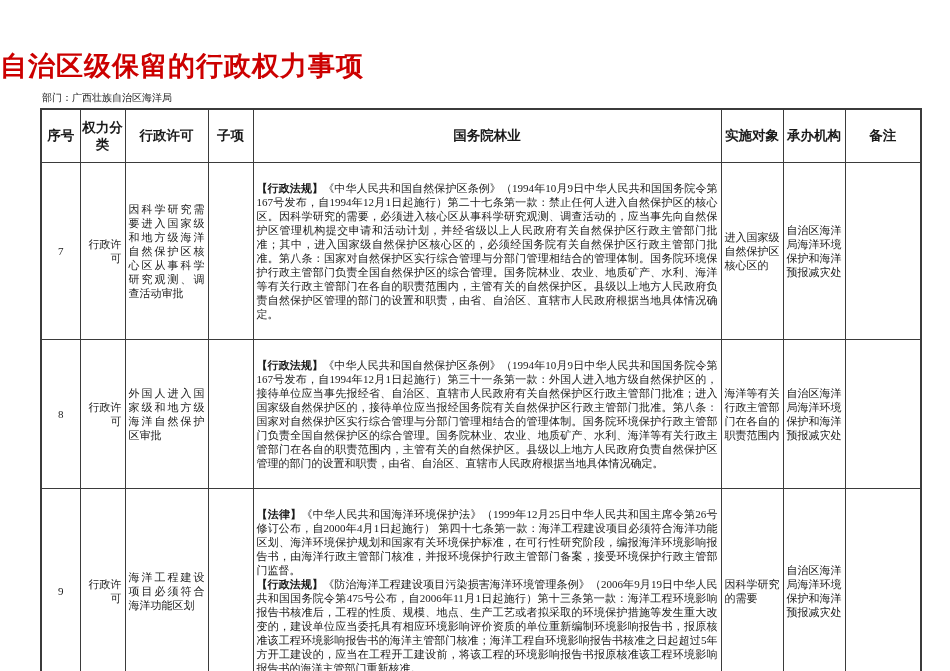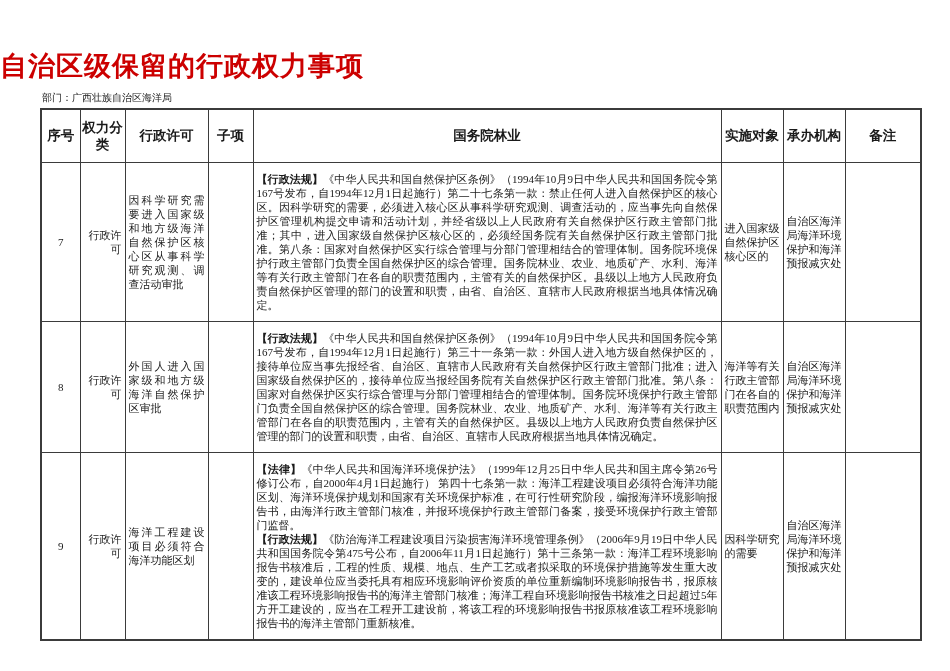--- a/index.html
+++ b/index.html
@@ -22,21 +22,21 @@
   }
   table.grid{
     border-collapse:collapse;
     table-layout:fixed;
     margin-left:40px;
     width:880px;
     border:2px solid #3b3b3b;
   }
   table.grid th, table.grid td{
     border:1px solid #3b3b3b;
-    padding:9px 3px;
+    padding:18px 3px;
     font-size:11px;
     line-height:14px;
     word-break:break-all;
     overflow:hidden;
   }
   table.grid th{
     font-size:13.5px;line-height:17px;
     font-weight:bold;text-align:center;vertical-align:middle;
     padding:2px 1px;
   }

